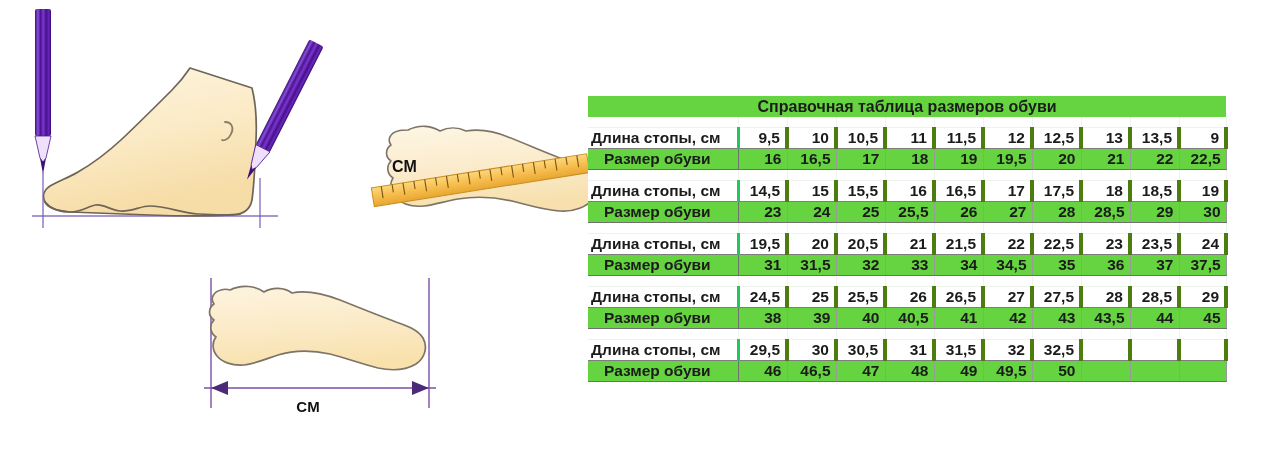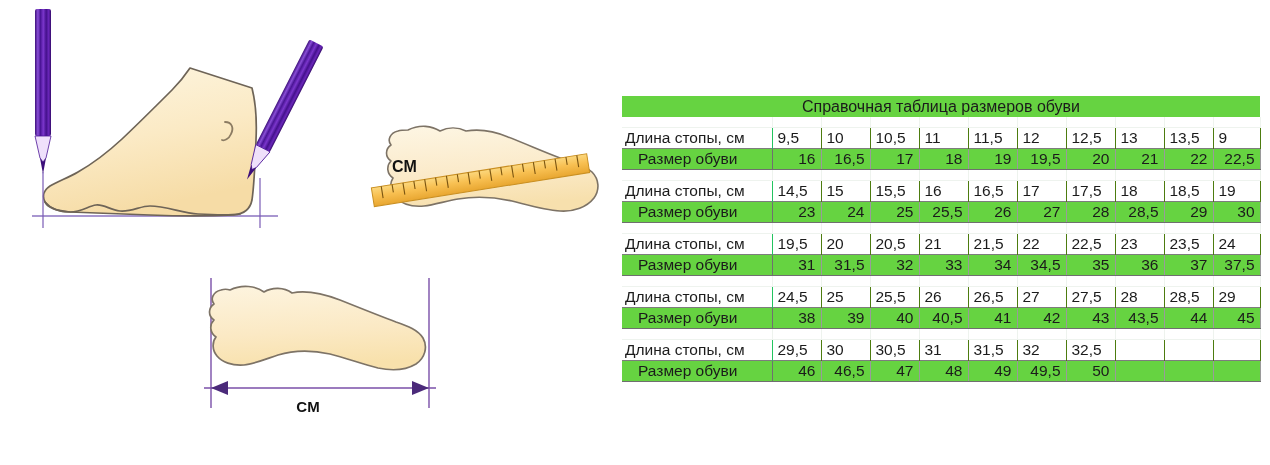--- a/index.html
+++ b/index.html
@@ -15,21 +15,21 @@
   
   #illustrations{position:absolute;left:0;top:0;width:615px;height:348px;}
   .fig{position:absolute;}
   #fig-side{left:0;top:0;width:330px;height:250px;}
   #fig-ruler{left:360px;top:108px;width:250px;height:125px;}
   #fig-top{left:180px;top:268px;width:285px;height:155px;}
   .fig svg{display:block;width:100%;height:100%;}
 
   
   #table-wrap{
-    position:absolute;left:622px;top:96px;width:637px;
+    position:absolute;left:588px;top:96px;width:637px;font-weight:bold;
   }
   table.sizes{
     border-collapse:collapse;
     table-layout:fixed;
     width:637px;
     font-size:15.5px;
     color:#1b1b1b;
   }
   table.sizes td{
     height:20px;
@@ -58,26 +58,26 @@
   tr.gap td{
     background:#ffffff;
     border-right:1px solid #eef3ee;
     border-bottom:1px solid #eef3ee;
     height:11px;
   }
   
   tr.len td{
     background:#ffffff;
     border-top:1px solid #6f6f6f;
-    border-right:1px solid #4d7c0f;
-    text-align:left;
+    border-right:4px solid #4d7c0f;
+    text-align:right;
   }
   tr.len td.lbl{
     text-align:left;
-    border-right:1px solid #22c55e;
+    border-right:3px solid #22c55e;
     padding-left:3px;
   }
   tr.size td{
     background:#66d341;
     border-top:1px solid #7d7d7d;
     border-bottom:1px solid #6f6f6f;
     border-right:1px solid #9a9a9a;
     text-align:right;
   }
   tr.size td.lbl{

